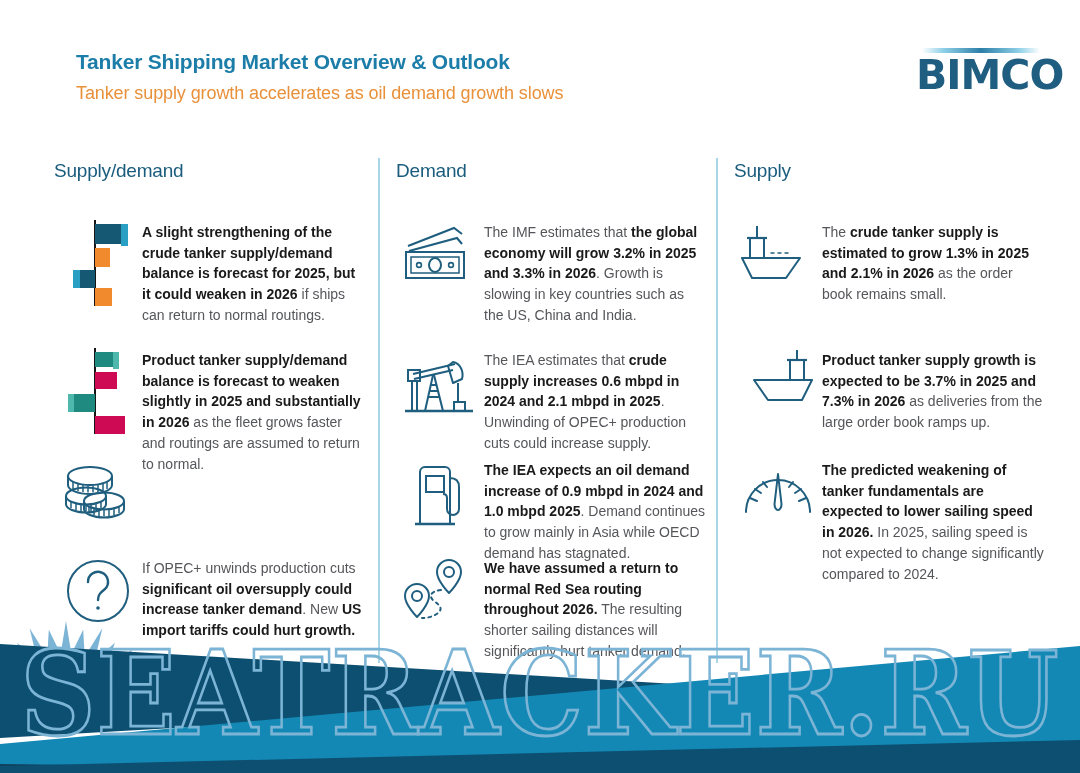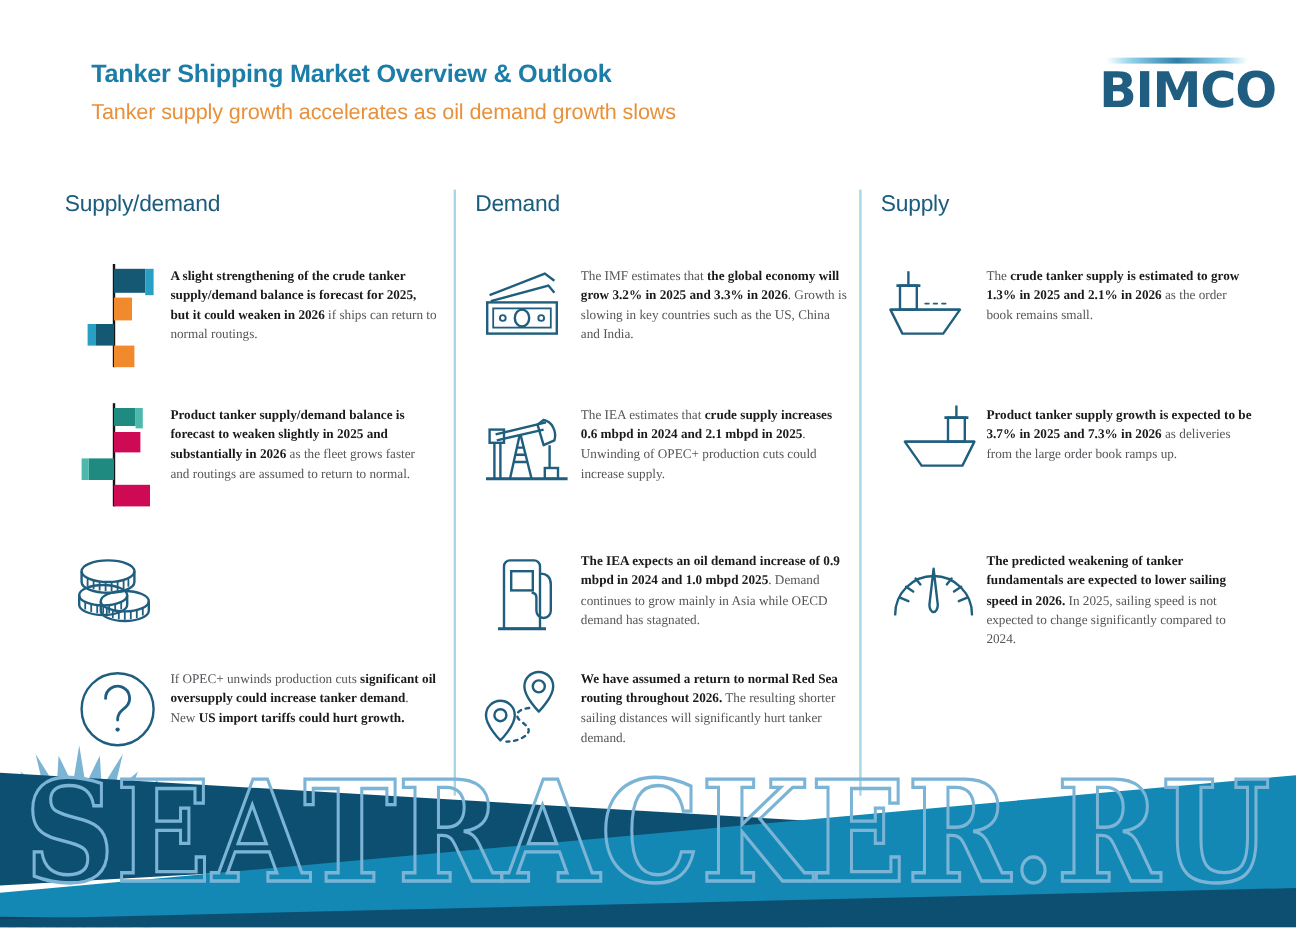--- a/index.html
+++ b/index.html
@@ -51,30 +51,29 @@
   #div-1 { left: 378px; }
   #div-2 { left: 716px; }
 
   
   .row { display: flex; align-items: flex-start; position: absolute; }
   .icon-wrap {
     width: 88px; flex: 0 0 88px; display: flex;
     align-items: center; justify-content: center;
   }
   .row-text {
-    font-size: 11px; line-height: 1.48; color: #4f4f4f;
+    font-size: 14px; line-height: 1.48; color: #4f4f4f;
     padding-top: 2px;
-    font-family: Liberation Serif, serif;
   }
   .row-text b { color: #1a1a1a; font-weight: bold; }
   .row-text .plain { color: #55565a; }
 
   
   .r0 { top: 60px; }
-  .r1 { top: 176px; }
+  .r1 { top: 188px; }
   .r2 { top: 298px; }
   .r3 { top: 396px; }
 
   
   .wfall { position: relative; width: 64px; height: 86px; }
   .wfall .axis {
     position: absolute; left: 28px; top: 0; width: 1.6px; height: 86px;
     background: #161616;
   }
   .wfall .bar { position: absolute; }

